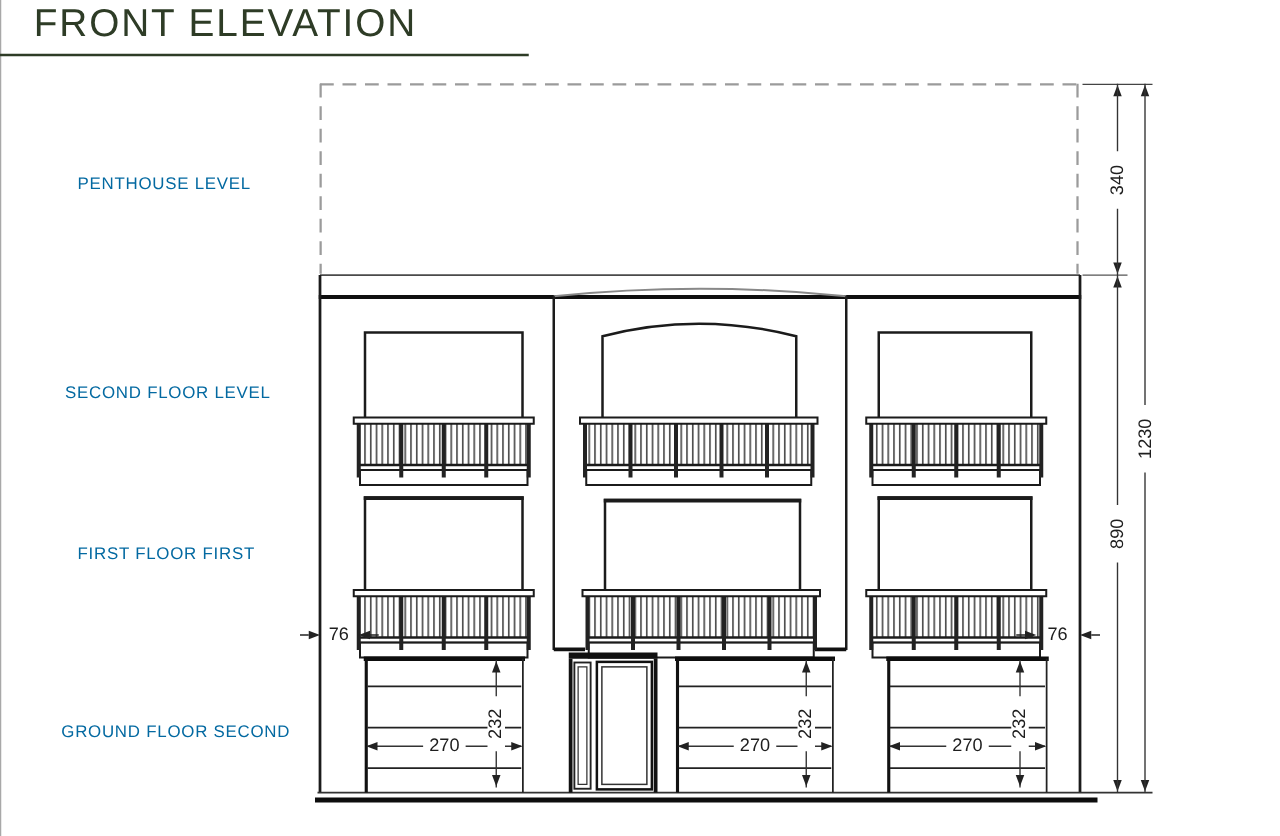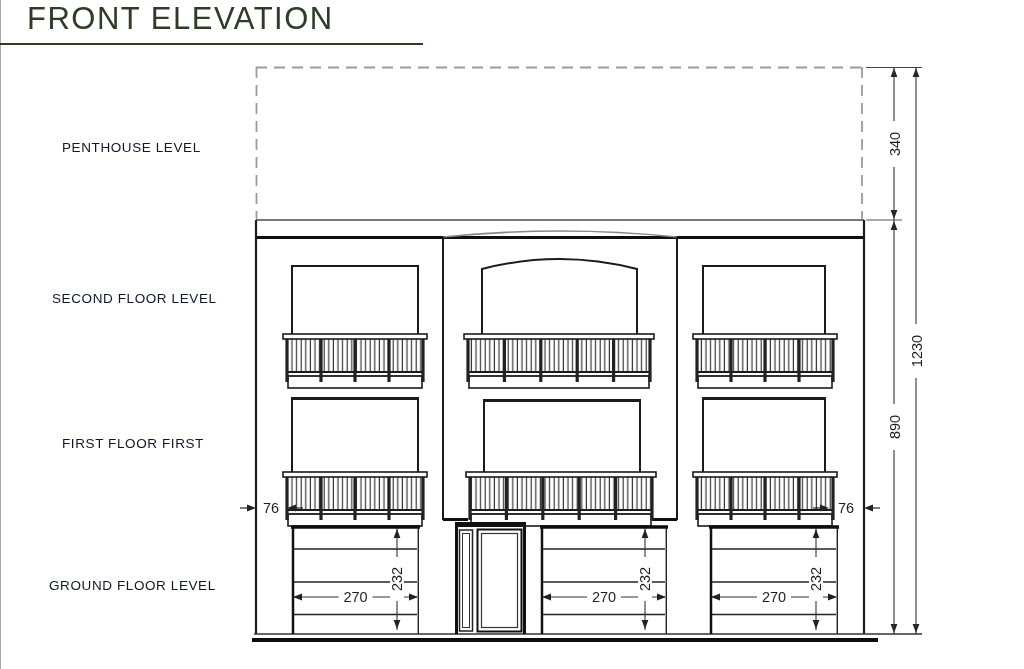--- a/index.html
+++ b/index.html
@@ -8,36 +8,36 @@
     font-family:"Liberation Sans",sans-serif;overflow:hidden;
   }
   .left-frame{position:absolute;left:0;top:0;width:1px;height:669px;background:#a8a8a8;}
   .title{
     position:absolute;left:27px;top:1px;font-size:31px;letter-spacing:1.5px;
     color:#2e3c26;font-weight:400;white-space:nowrap;
   }
   .title-rule{position:absolute;left:0;top:43px;width:423px;height:2px;background:#2e3c26;}
   .floor-label{
     position:absolute;transform:translateY(-50%);font-size:13.5px;letter-spacing:.6px;
-    color:#0f172a;white-space:nowrap;
+    color:#0369a1;white-space:nowrap;
   }
   svg text{font-family:"Liberation Sans",sans-serif;font-size:14.5px;fill:#1e1e1e;}
 </style>
 </head>
 <body>
 
 <div id="canvas">
   <div class="left-frame"></div>
   <div class="title">FRONT ELEVATION</div>
   <div class="title-rule"></div>
 
   <div class="floor-label" style="left:62px;top:147px">PENTHOUSE LEVEL</div>
-  <div class="floor-label" style="left:52px;top:298px">SECOND FLOOR LEVEL</div>
+  <div class="floor-label" style="left:52px;top:314px">SECOND FLOOR LEVEL</div>
   <div class="floor-label" style="left:62px;top:443px">FIRST FLOOR FIRST</div>
-  <div class="floor-label" style="left:49px;top:585px">GROUND FLOOR LEVEL</div>
+  <div class="floor-label" style="left:49px;top:585px">GROUND FLOOR SECOND</div>
 
   <svg id="drawing" width="1024" height="669" viewBox="0 0 1024 669" style="position:absolute;left:0;top:0">
     <defs>
       <pattern id="balusters" width="4.6" height="10" patternUnits="userSpaceOnUse">
         <rect width="4.6" height="10" fill="#ffffff"></rect>
         <rect x="1.6" width="1.2" height="10" fill="#3a3a3a"></rect>
       </pattern>
     </defs>
 
     <g stroke="#9b9b9b" stroke-width="1.8" stroke-dasharray="11,7">

